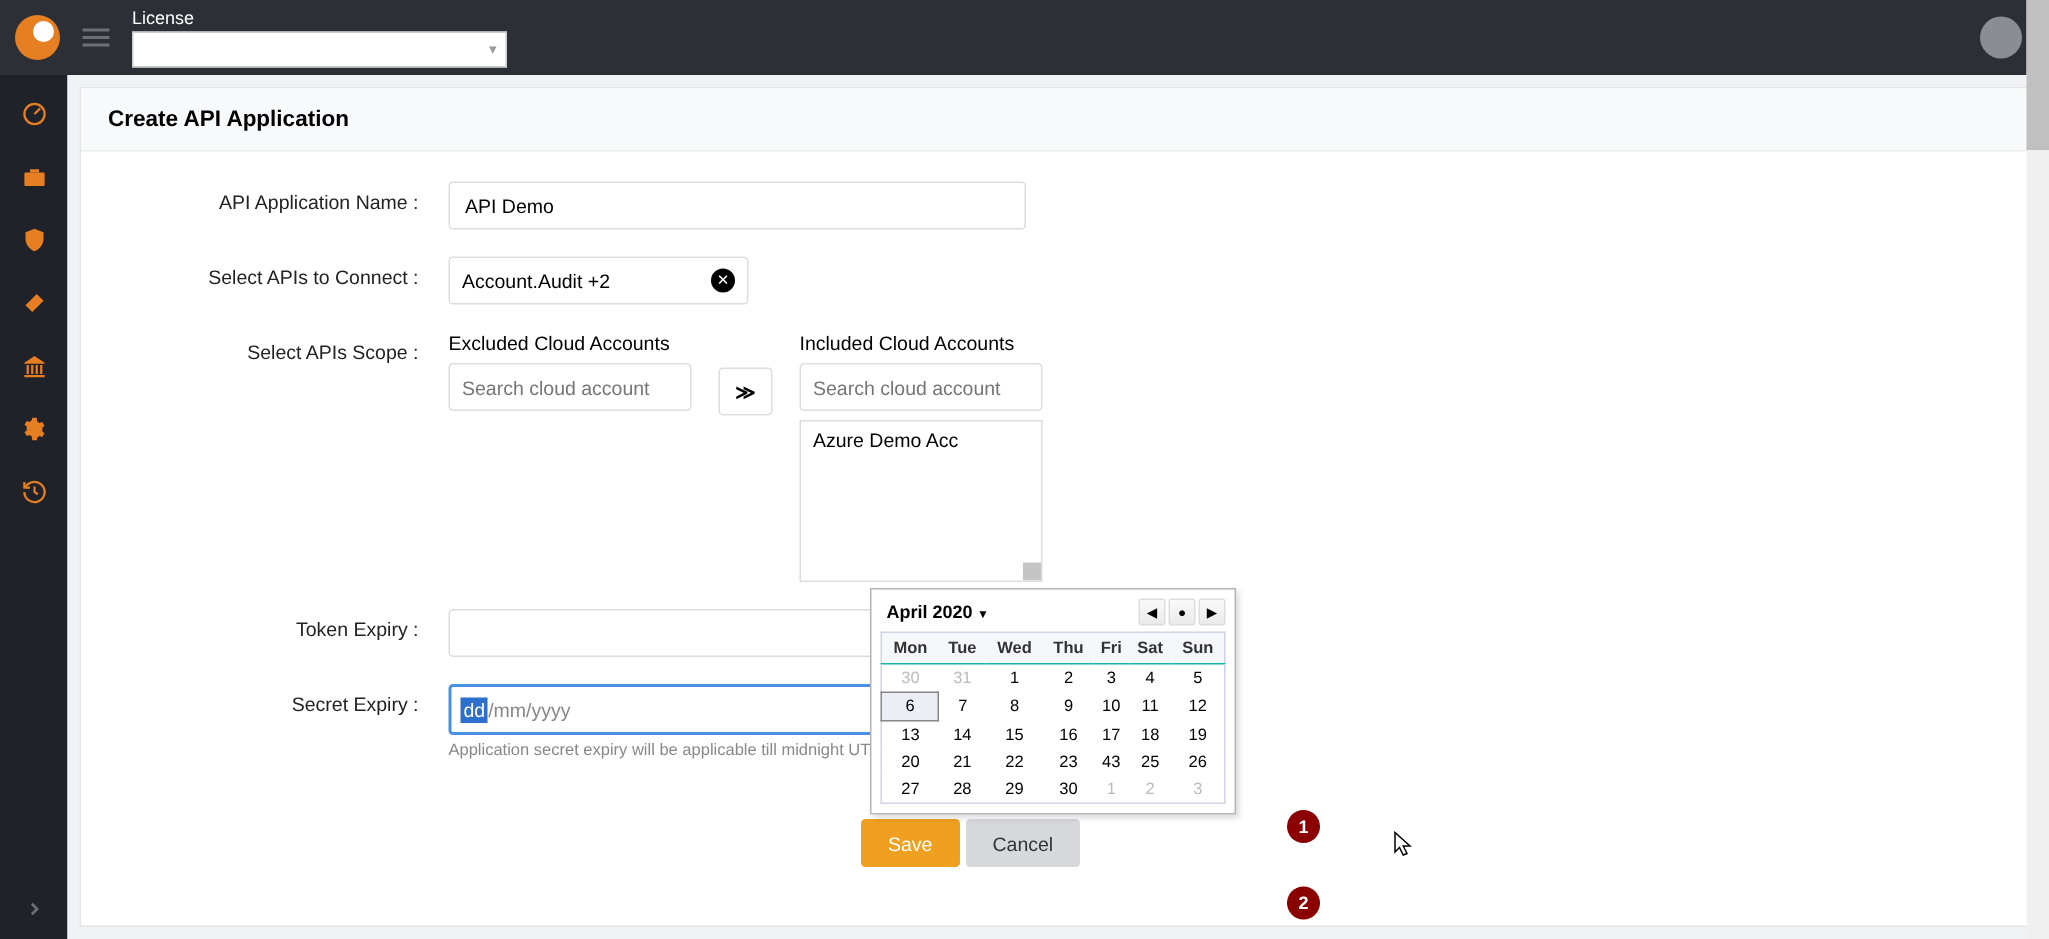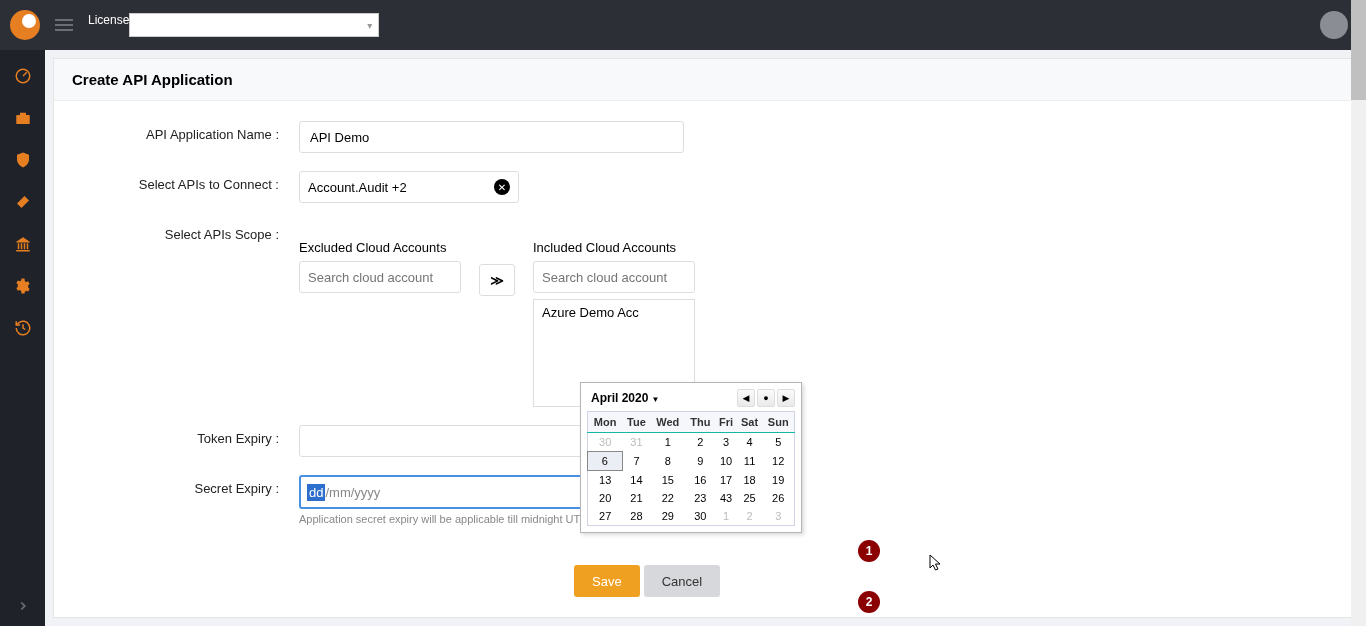--- a/index.html
+++ b/index.html
@@ -2,41 +2,41 @@
 <html><head>
   <meta charset="utf-8">
   <style>
     * { box-sizing: border-box; margin: 0; padding: 0; }
     body { font-family: Arial, sans-serif; font-size: 13px; background: #fff; width: 1366px; height: 626px; overflow: hidden; position: relative; }
     .top-bar { background: #2c2f36; height: 50px; display: flex; align-items: center; padding: 0 10px; position: relative; }
     .logo { width: 30px; height: 30px; background: #e67e22; border-radius: 50%; position: relative; margin-right: 15px; }
     .logo::before { content: ''; position: absolute; width: 14px; height: 14px; background: #fff; border-radius: 50%; top: 4px; left: 12px; }
     .hamburger-icon { display: flex; flex-direction: column; gap: 3px; margin-right: 15px; cursor: pointer; }
     .hamburger-icon span { width: 18px; height: 2px; background: #6c6f76; }
-    .license-section { display: flex; flex-direction: row; }
+    .license-section { display: flex; flex-direction: column; }
     .license-label { color: #fff; font-size: 12px; margin-bottom: 2px; }
     .license-select { background: #fff; border: 1px solid #ccc; width: 250px; height: 24px; font-size: 12px; padding: 0 6px; position: relative; }
     .license-select-arrow { position: absolute; right: 6px; top: 50%; transform: translateY(-50%); font-size: 10px; color: #999; }
     .avatar { width: 28px; height: 28px; border-radius: 50%; background: #8a8d93; position: absolute; right: 18px; top: 11px; }
     .layout { display: flex; height: calc(100% - 50px); }
     .sidebar { width: 45px; background: #1f2229; display: flex; flex-direction: column; align-items: center; padding-top: 16px; gap: 22px; position: relative; }
     .sidebar-icon { width: 20px; height: 20px; color: #e67e22; display: flex; align-items: center; justify-content: center; cursor: pointer; }
     .sidebar-chevron { position: absolute; bottom: 10px; width: 20px; height: 20px; color: #6c6f76; cursor: pointer; display:flex; align-items:center; justify-content:center;}
     .content { flex: 1; background: #f0f2f5; position: relative; }
     .panel { background: #fff; margin: 8px; border: 1px solid #e5e5e5; height: calc(100% - 16px); }
     .panel-header { padding: 12px 18px; background: #f8f9fa; border-bottom: 1px solid #eee; }
     .panel-title { font-weight: bold; font-size: 15px; }
     .form { padding: 20px 20px 0 20px; }
     .form-row { display: flex; align-items: flex-start; margin-bottom: 18px; }
     .form-label { width: 225px; text-align: right; padding-right: 20px; padding-top: 6px; font-size: 13px; color: #222; }
     .text-input { border: 1px solid #ddd; height: 32px; padding: 0 10px; font-size: 13px; width: 385px; border-radius: 3px; }
-    .combo-wrap { display: flex; align-items: center; border: 1px solid #ddd; height: 32px; width: 220px; border-radius: 3px; padding: 0 8px; }
+    .combo-wrap { display: flex; align-items: center; border: 1px solid #ddd; height: 32px; width: 200px; border-radius: 3px; padding: 0 8px; }
     .combo-text { flex: 1; font-size: 13px; }
     .close-circle { width: 16px; height: 16px; background: #000; border-radius: 50%; color: #fff; display:flex; align-items:center; justify-content:center; font-size: 10px; cursor: pointer; }
-    .scope-columns { display: flex; gap: 18px; align-items: flex-start; margin-top: 19px; }
+    .scope-columns { display: flex; gap: 18px; align-items: flex-start; }
     .scope-col {}
     .scope-title { font-size: 13px; margin-bottom: 6px; }
     .search-box { border: 1px solid #ddd; height: 32px; width: 162px; padding: 0 8px; font-size: 13px; border-radius: 3px; }
     .list-box { border: 1px solid #ddd; width: 162px; height: 108px; overflow-y: auto; font-size: 13px; position: relative; }
     .list-item { padding: 5px 8px; }
     .list-scroll-thumb { position: absolute; right: 0; top: 0; width: 12px; height: 30px; background: #c5c5c5; }
     .move-btn { border: 1px solid #ddd; height: 32px; width: 36px; display:flex; align-items:center; justify-content:center; font-weight: bold; cursor: pointer; border-radius: 3px; margin-top: 0px;}
     .token-select { border: 1px solid #ddd; height: 32px; width: 385px; border-radius: 3px; position: relative; }
     .token-select-arrow { position: absolute; right: 8px; top: 50%; transform: translateY(-50%); font-size: 10px; color: #666; }
     .secret-input-wrap { border: 2px solid #4a90e2; height: 34px; width: 385px; border-radius: 3px; display: flex; align-items: center; padding: 0 6px; position: relative; }
@@ -50,21 +50,21 @@
     .btn-save { background: #f0a020; color: #fff; }
     .btn-cancel { background: #d6d8db; color: #333; text-align: center; }
     .annot { position: absolute; width: 22px; height: 22px; border-radius: 50%; background: #8b0000; color: #fff; display:flex; align-items:center; justify-content:center; font-size: 12px; font-weight: bold; }
     .annot1 { left: 858px; top: 540px; }
     .annot2 { left: 858px; top: 591px; }
     .cursor-ptr { position: absolute; left: 929px; top: 554px; font-size: 14px; color: #000; }
     .scrollbar-right { position: absolute; right: 0; top: 0; width: 15px; height: 100%; background: #f0f0f0; }
     .scrollbar-thumb { width: 15px; height: 100px; background: #c0c0c0; }
     
     
-    .datepicker { position: absolute; left: 580px; top: 382px; width: 222px; background: #fff; border: 1px solid #b5b5b5; box-shadow: 2px 2px 4px rgba(0,0,0,0.15); z-index: 100; padding: 6px; }
+    .datepicker { position: absolute; left: 580px; top: 392px; width: 244px; background: #fff; border: 1px solid #b5b5b5; box-shadow: 2px 2px 4px rgba(0,0,0,0.15); z-index: 100; padding: 6px; }
     .dp-header { display: flex; align-items: center; justify-content: space-between; margin-bottom: 4px; }
     .dp-month { font-size: 12px; font-weight: bold; padding-left: 4px; }
     .dp-month-caret { font-size: 8px; margin-left: 3px; }
     .dp-nav { display: flex; gap: 2px; }
     .dp-nav-btn { width: 18px; height: 18px; border: 1px solid #ddd; background: linear-gradient(#fafafa,#eaeaea); font-size: 9px; display:flex; align-items:center; justify-content:center; cursor:pointer; border-radius:2px;}
     .dp-table { width: 100%; border-collapse: collapse; border: 1px solid #d0d4e4; }
     .dp-table th { font-size: 11px; font-weight: bold; padding: 4px 0; text-align: center; color: #333; border-bottom: 1px solid #14b8a6; background: #f6f7fb;}
     .dp-table td { font-size: 11px; padding: 3px 0; text-align: center; cursor: pointer; }
     .dp-table td.other { color: #bbb; }
     .dp-table td.selected { background: #eceef6; border: 1px solid #888; }

